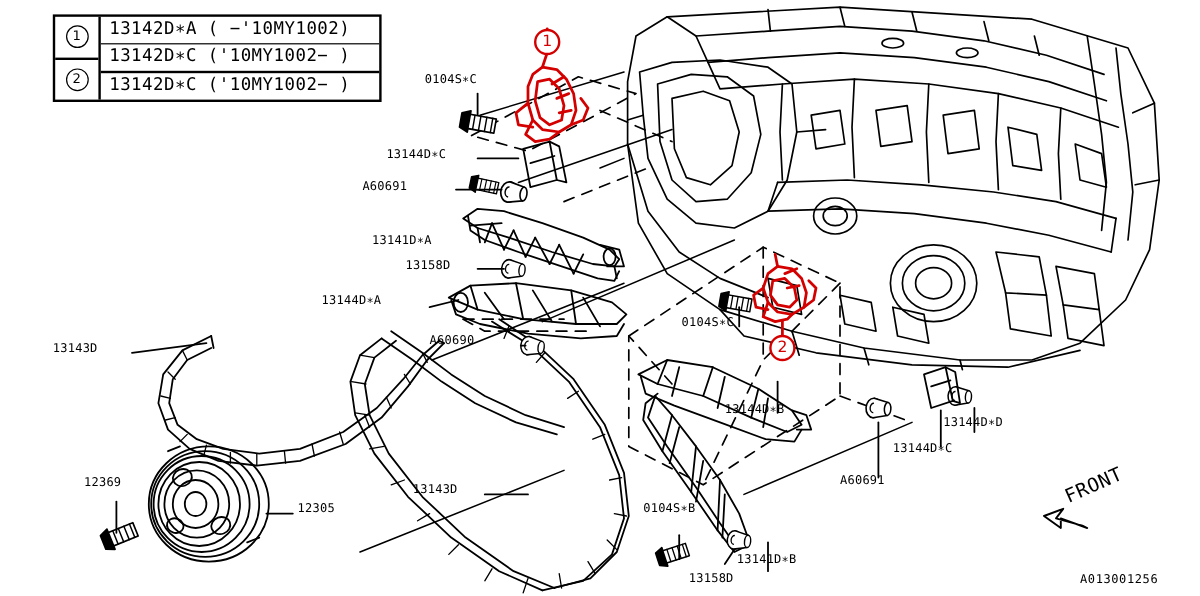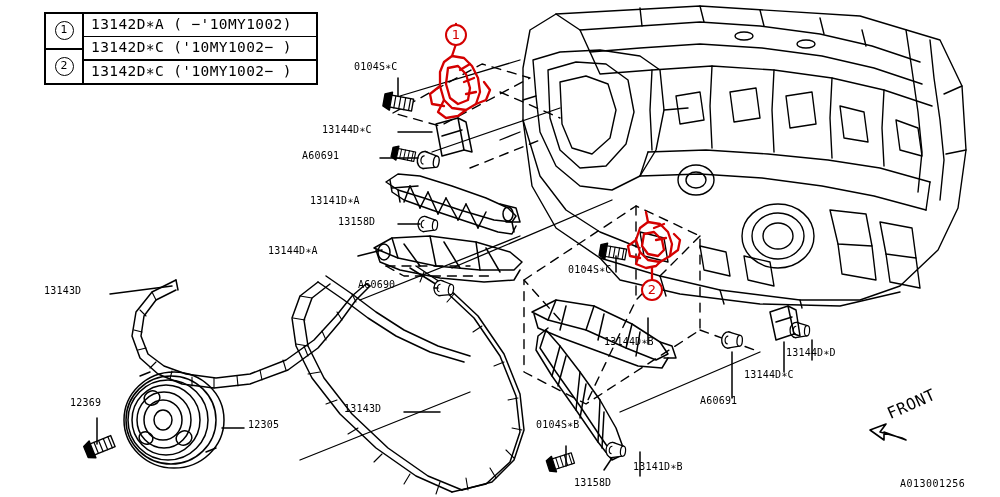--- a/index.html
+++ b/index.html
@@ -451,21 +451,21 @@
   <div class="lab" style="left:290px;top:196px;margin-left:20px;">13141D∗A</div>
   <div class="lab" style="left:338px;top:217px;">13158D</div>
   <div class="lab" style="left:268px;top:246px;">13144D∗A</div>
   <div class="lab" style="left:358px;top:280px;">A60690</div>
   <div class="lab" style="left:44px;top:286px;">13143D</div>
   <div class="lab" style="left:70px;top:398px;">12369</div>
   <div class="lab" style="left:248px;top:420px;">12305</div>
   <div class="lab" style="left:344px;top:404px;">13143D</div>
   <div class="lab" style="left:536px;top:420px;">0104S∗B</div>
   <div class="lab" style="left:574px;top:478px;">13158D</div>
-  <div class="lab" style="left:633px;top:462px;">13141D∗B</div>
+  <div class="lab" style="left:614px;top:462px;">13141D∗B</div>
   <div class="lab" style="left:568px;top:265px;">0104S∗C</div>
   <div class="lab" style="left:604px;top:302px;margin-top:35px;">13144D∗B</div>
   <div class="lab" style="left:700px;top:396px;">A60691</div>
   <div class="lab" style="left:744px;top:370px;">13144D∗C</div>
   <div class="lab" style="left:786px;top:348px;">13144D∗D</div>
 
   <div class="frontlab">FRONT</div>
   <div class="diagid">A013001256</div>
 
 </div>

